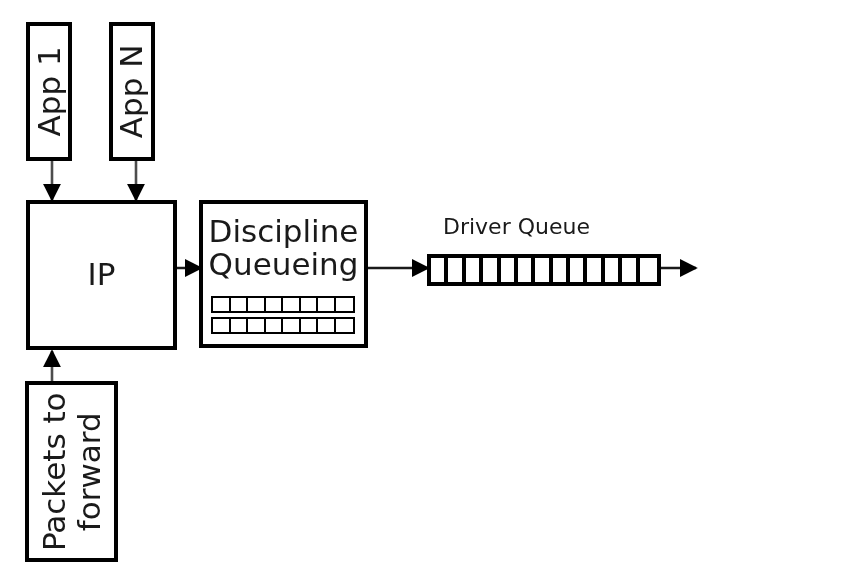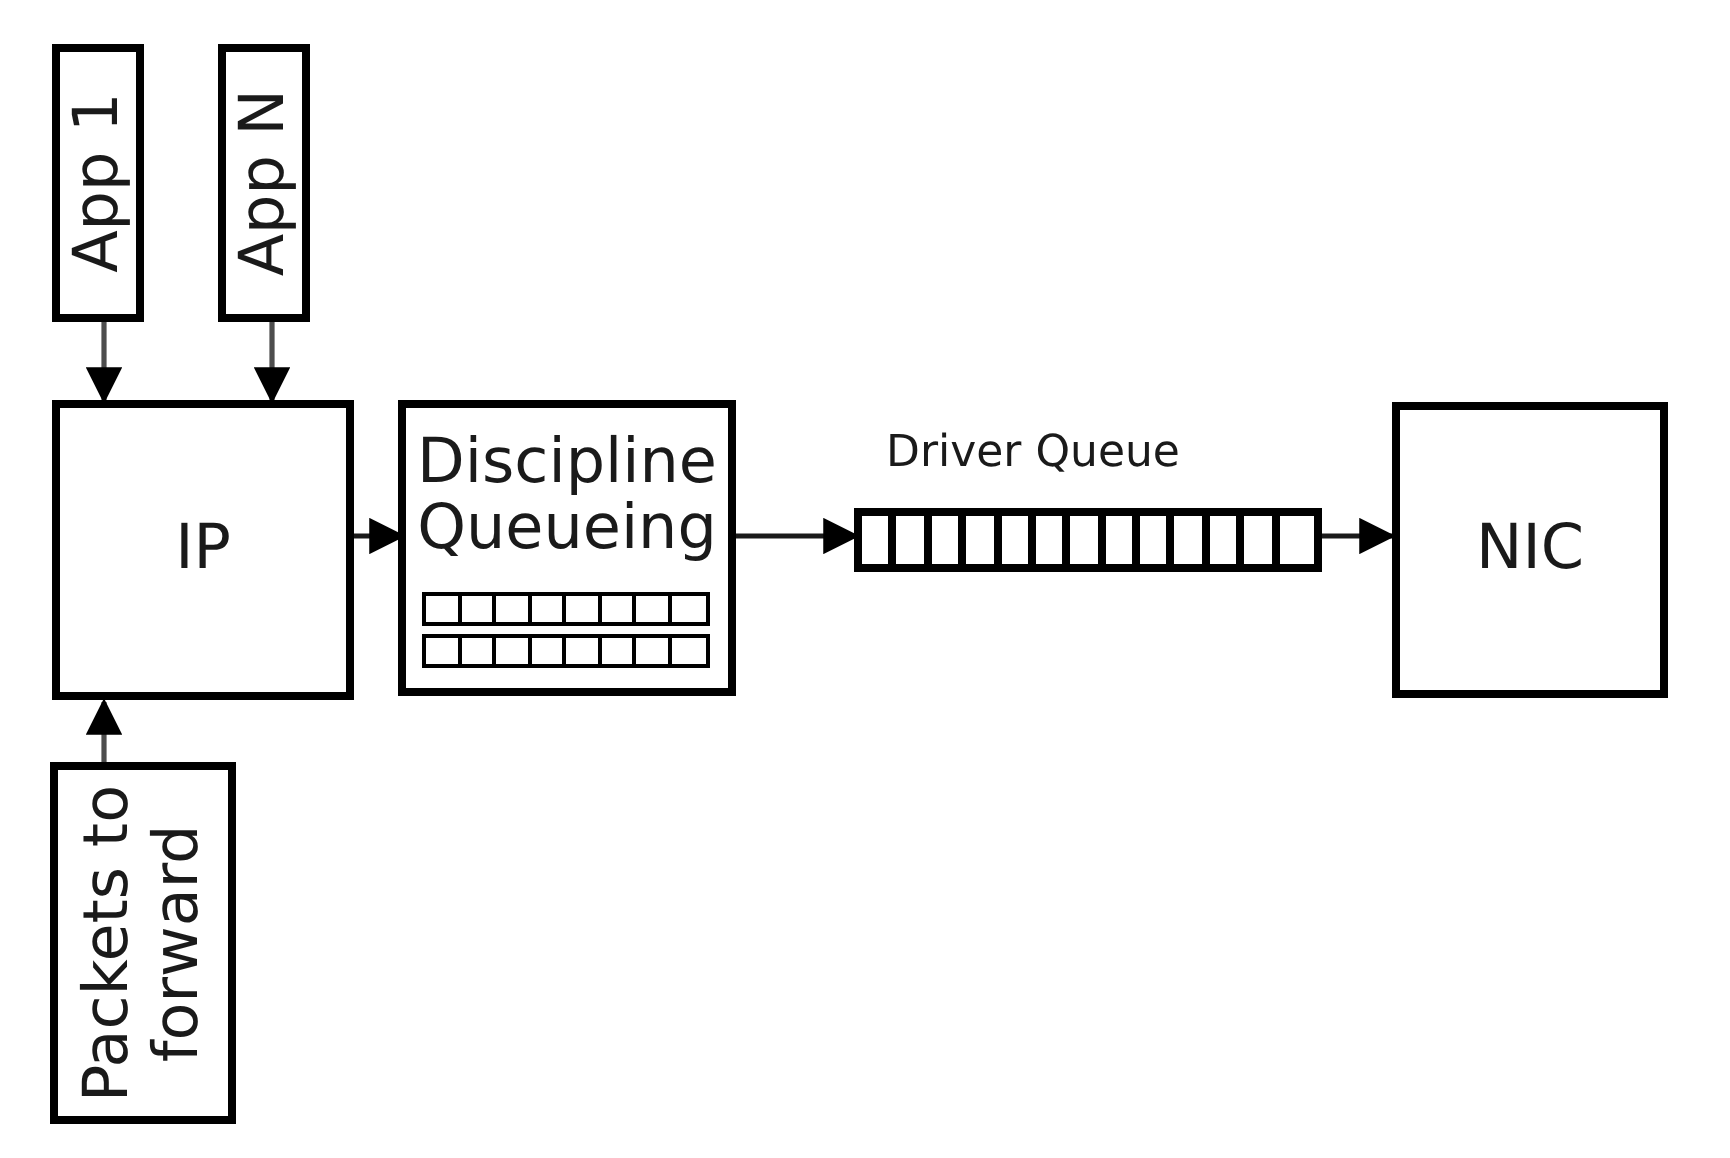--- a/index.html
+++ b/index.html
@@ -182,25 +182,20 @@
       <div class="cell" style="width: 7.69231%;"></div>
       <div class="cell" style="width: 7.69231%;"></div>
       <div class="cell" style="width: 7.69231%;"></div>
       <div class="cell" style="width: 7.69231%;"></div>
       <div class="cell" style="width: 7.69231%;"></div>
       <div class="cell" style="width: 7.69231%;"></div>
       <div class="cell" style="width: 7.69231%;"></div>
       <div class="cell" style="width: 7.69231%;"></div>
     </div>
 
-  <div class="node-box" style="left:696px; top:201px; width:138px; height:148px;">
-    <div class="label-h" style="left:0; top:0; width:100%; height:100%;">
-      <span>NIC</span>
-    </div>
-  </div>
 
   <div class="node-box" style="left:25px; top:381px; width:93px; height:181px;">
     <div class="label-v">
       <span class="vtext">
         <span>Packets to</span><br>
         <span>forward</span>
       </span>
     </div>
   </div>
 

